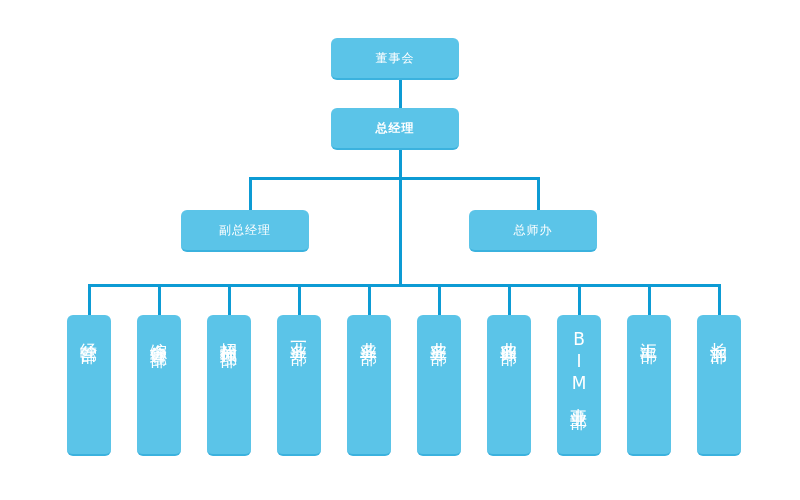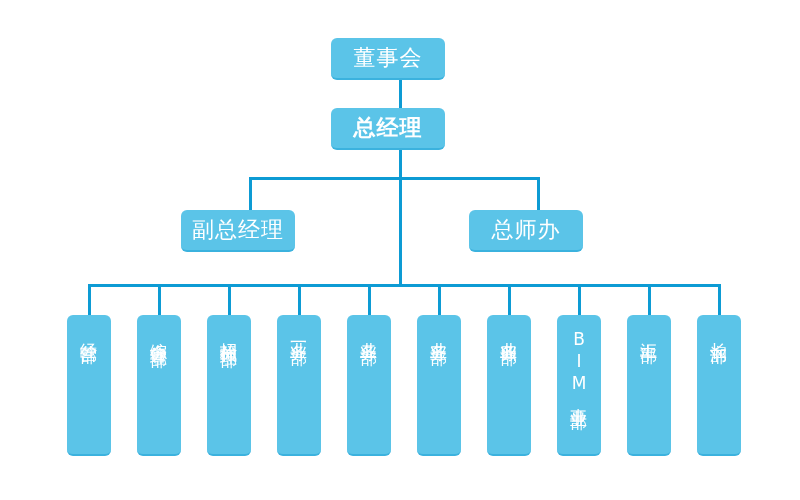--- a/index.html
+++ b/index.html
@@ -39,23 +39,23 @@
     display: flex;
     align-items: center;
     justify-content: center;
     text-align: center;
     letter-spacing: 1px;
     user-select: none;
   }
 
   
   .node-h {
-    font-size: 22px;
+    font-size: 12px;
     line-height: 1;
-    width: 114px;
+    width: 128px;
     height: 42px;
   }
 
   
   .node-v {
     width: 44px;
     height: 141px;
     font-size: 17px;
     align-items: flex-start;
     justify-content: center;

